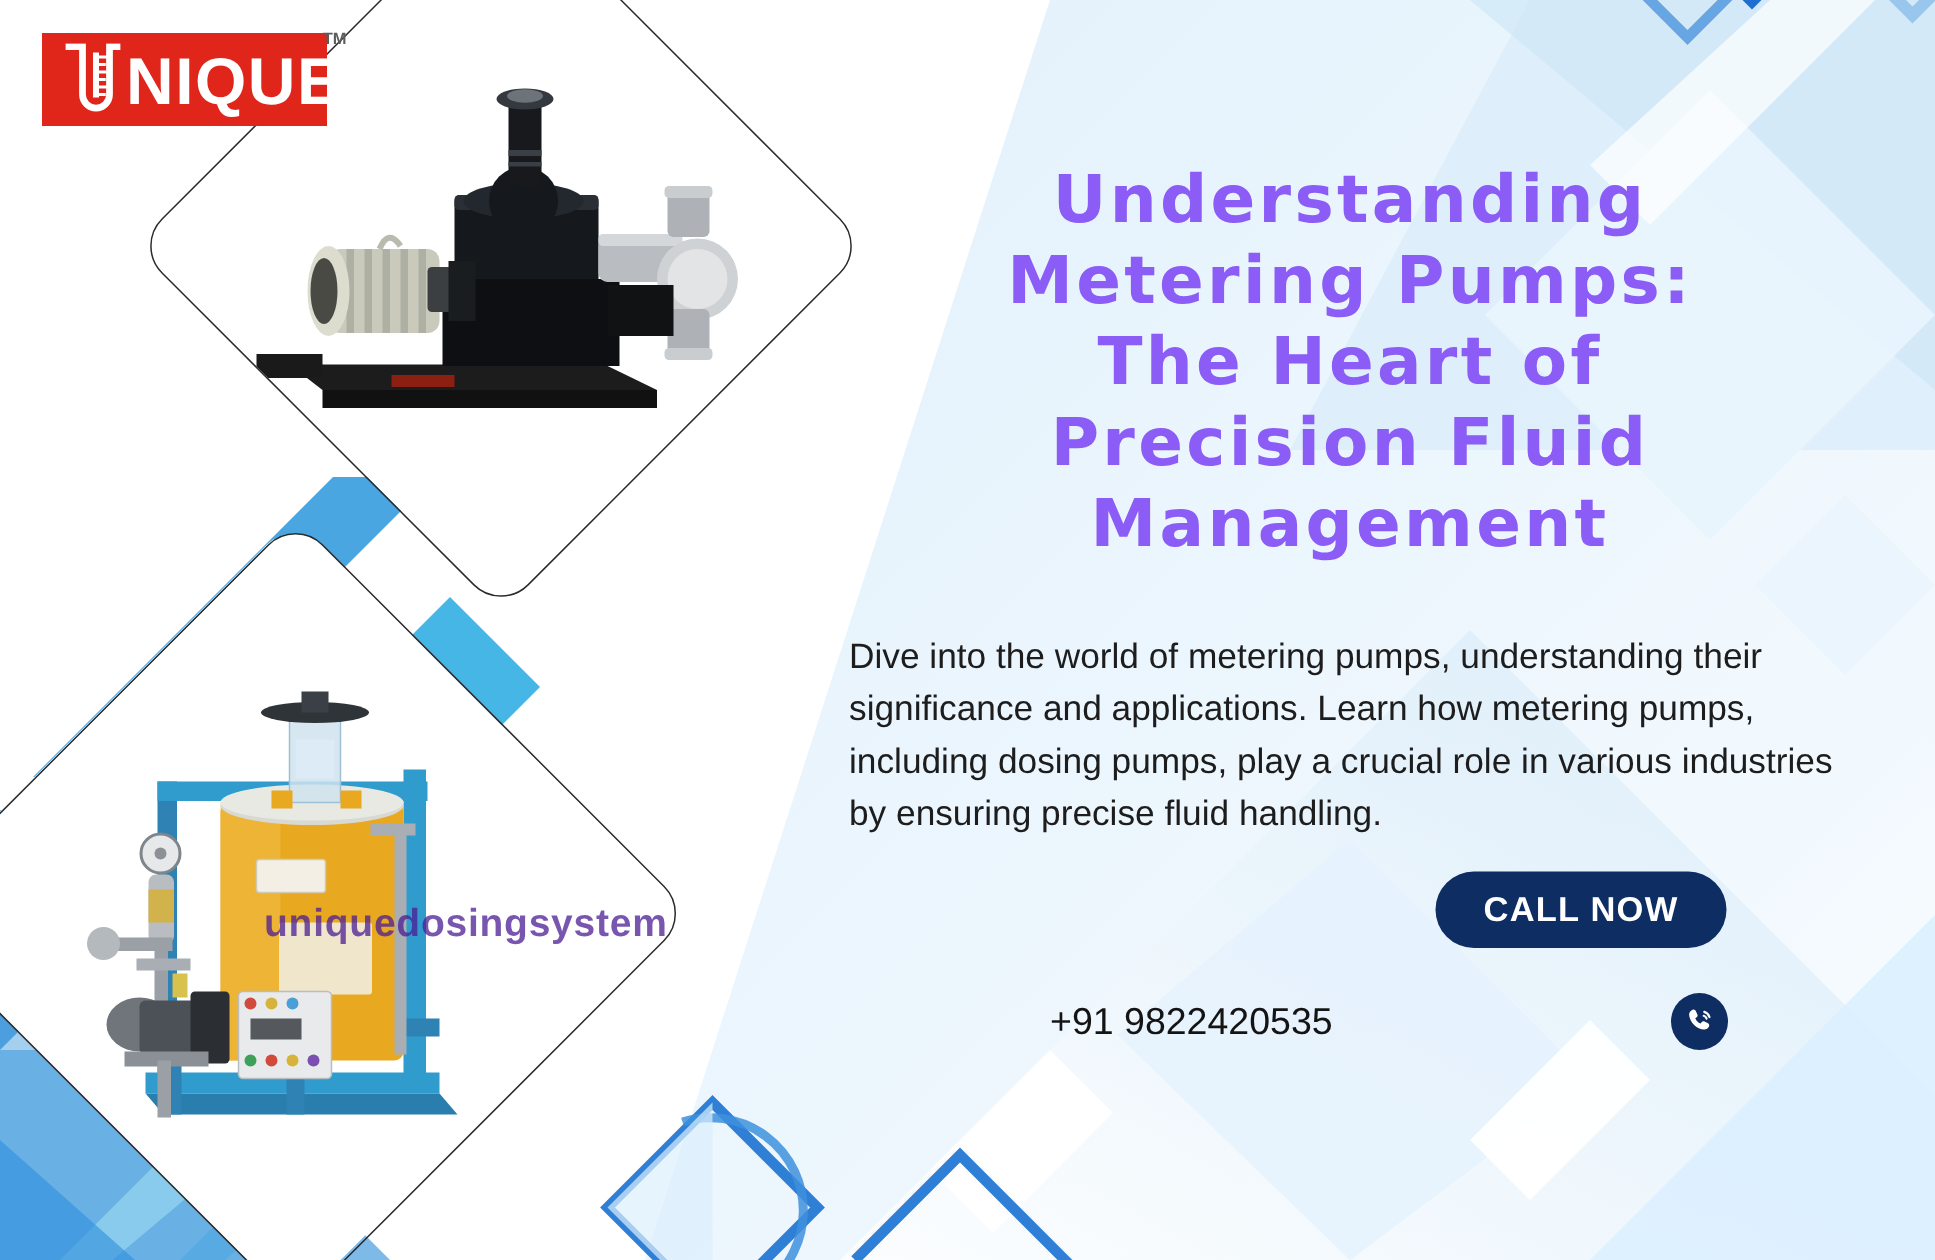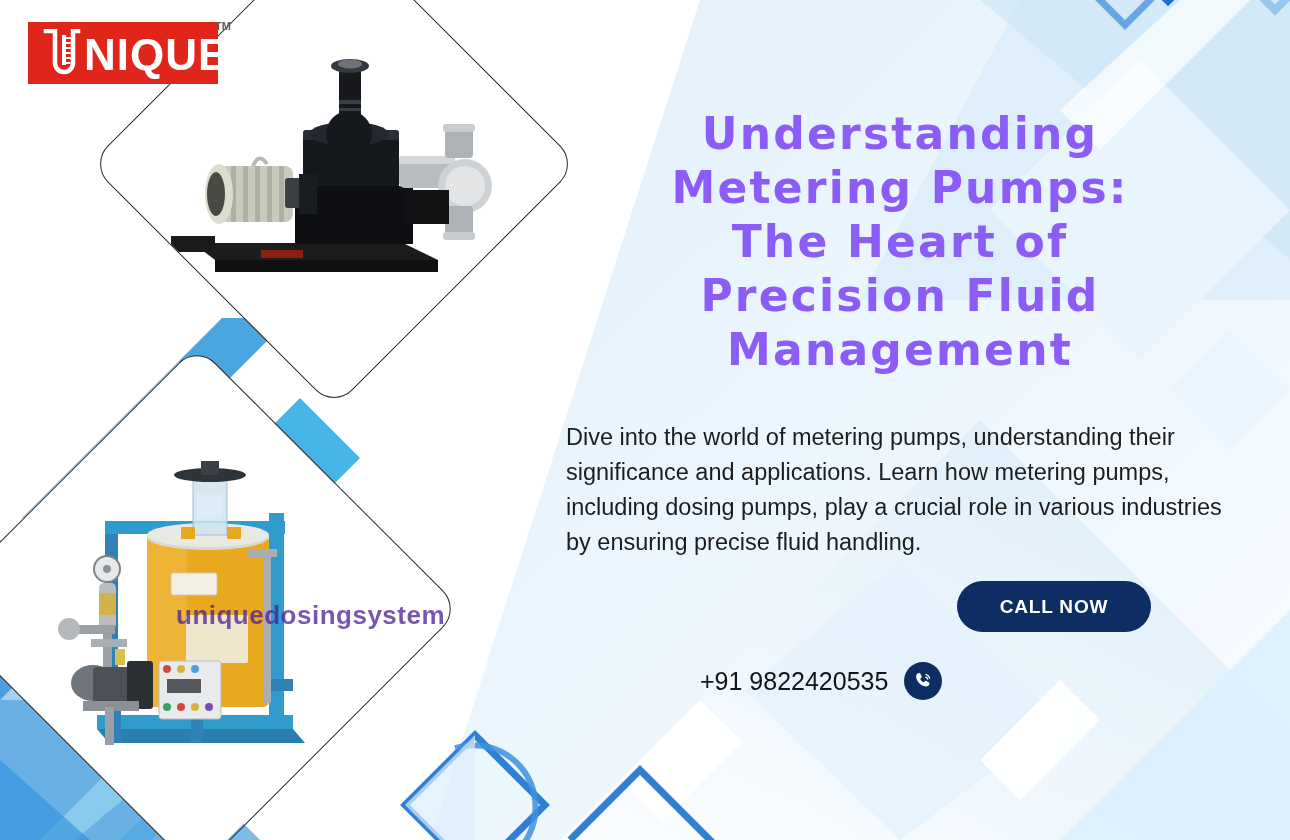--- a/index.html
+++ b/index.html
@@ -65,27 +65,27 @@
   }
   #body-copy{
     position:absolute;left:546px;top:396px;width:660px;
     color:#1d1d1d;font-size:23.5px;line-height:35px;
     font-family:"Liberation Sans",sans-serif;
     margin-left:20px;
   }
   #cta{
     position:absolute;left:957px;top:581px;width:194px;height:51px;
     background:#0d2d63;border-radius:26px;border:none;cursor:pointer;
-    color:#ffffff;font-weight:bold;font-size:19px;letter-spacing:0.8px;
+    color:#ffffff;font-weight:bold;font-size:23px;letter-spacing:0.8px;
     font-family:"Liberation Sans",sans-serif;
     display:flex;align-items:center;justify-content:center;
   }
   .contact-row{
     position:absolute;display:flex;align-items:center;gap:16px;
-    justify-content:flex-start;
+    justify-content:space-between;
   }
   #phone-row{left:700px;top:662px;width:452px;}
   #web-row{left:620px;top:715px;width:532px;}
   .contact-text{
     color:#141414;font-size:25px;font-family:"Liberation Sans",sans-serif;
     white-space:nowrap;
   }
   .circle-icon{
     width:38px;height:38px;border-radius:50%;background:#0d2d63;
     display:flex;align-items:center;justify-content:center;flex:0 0 38px;

